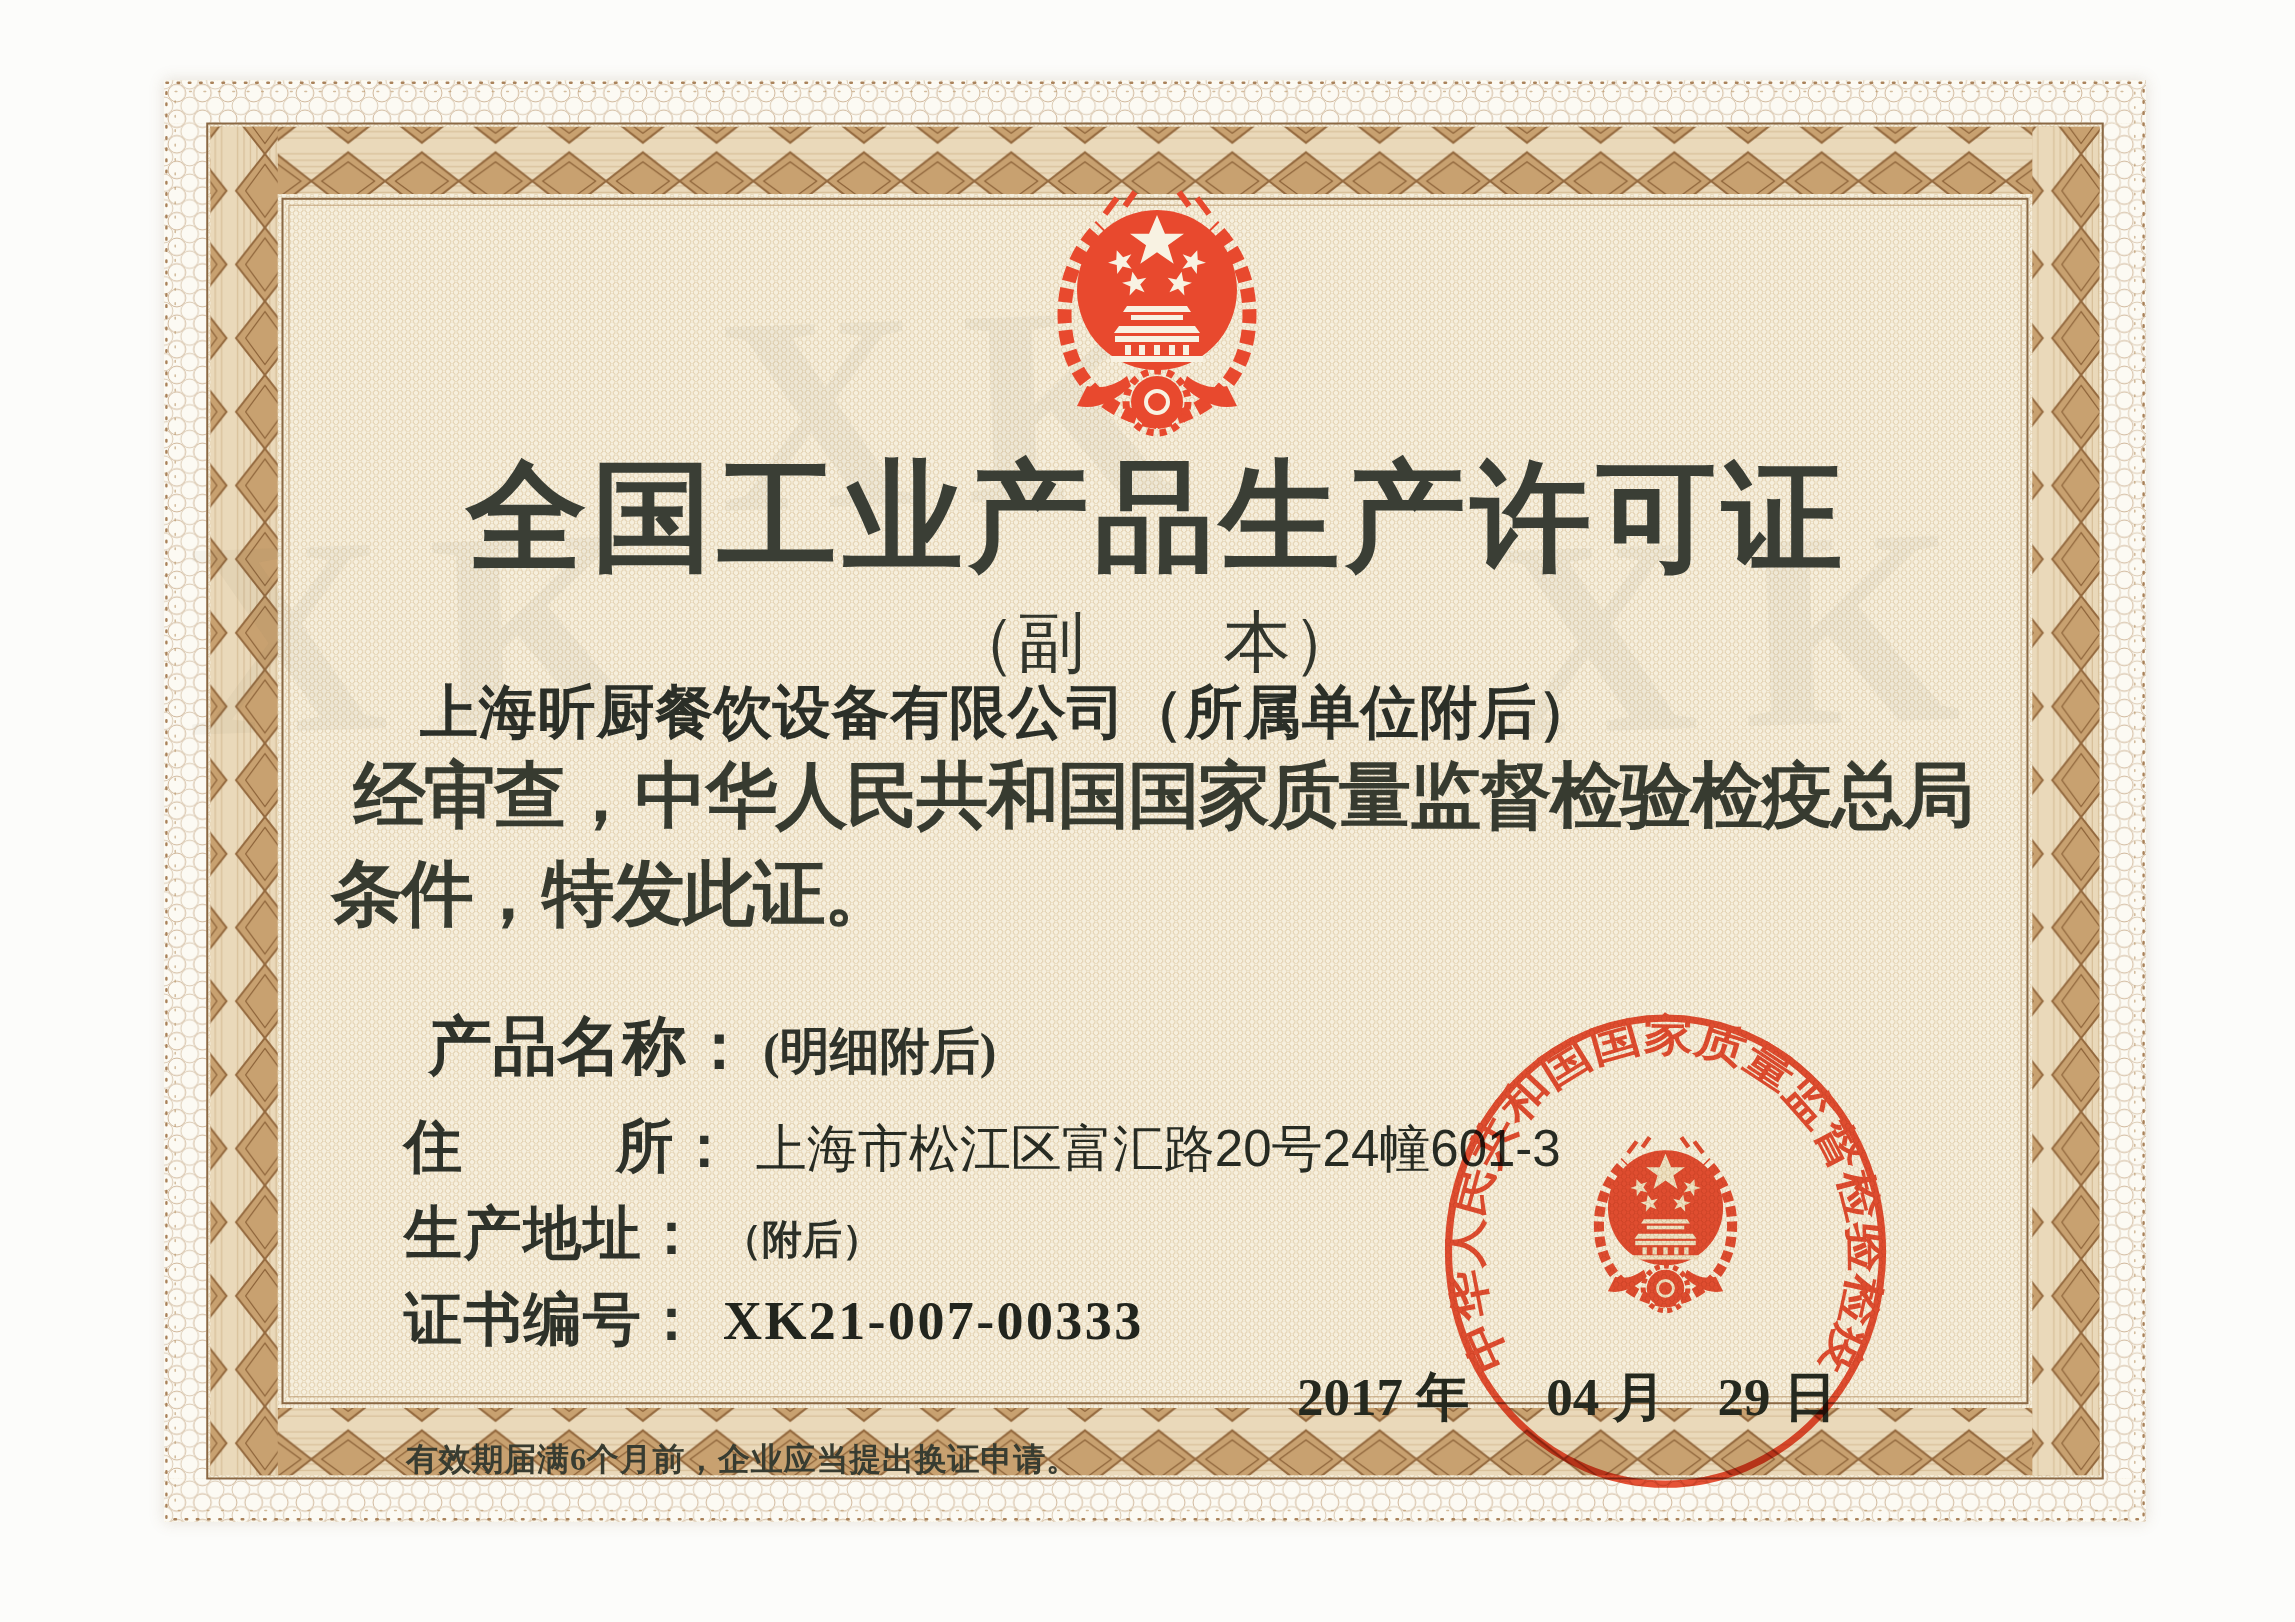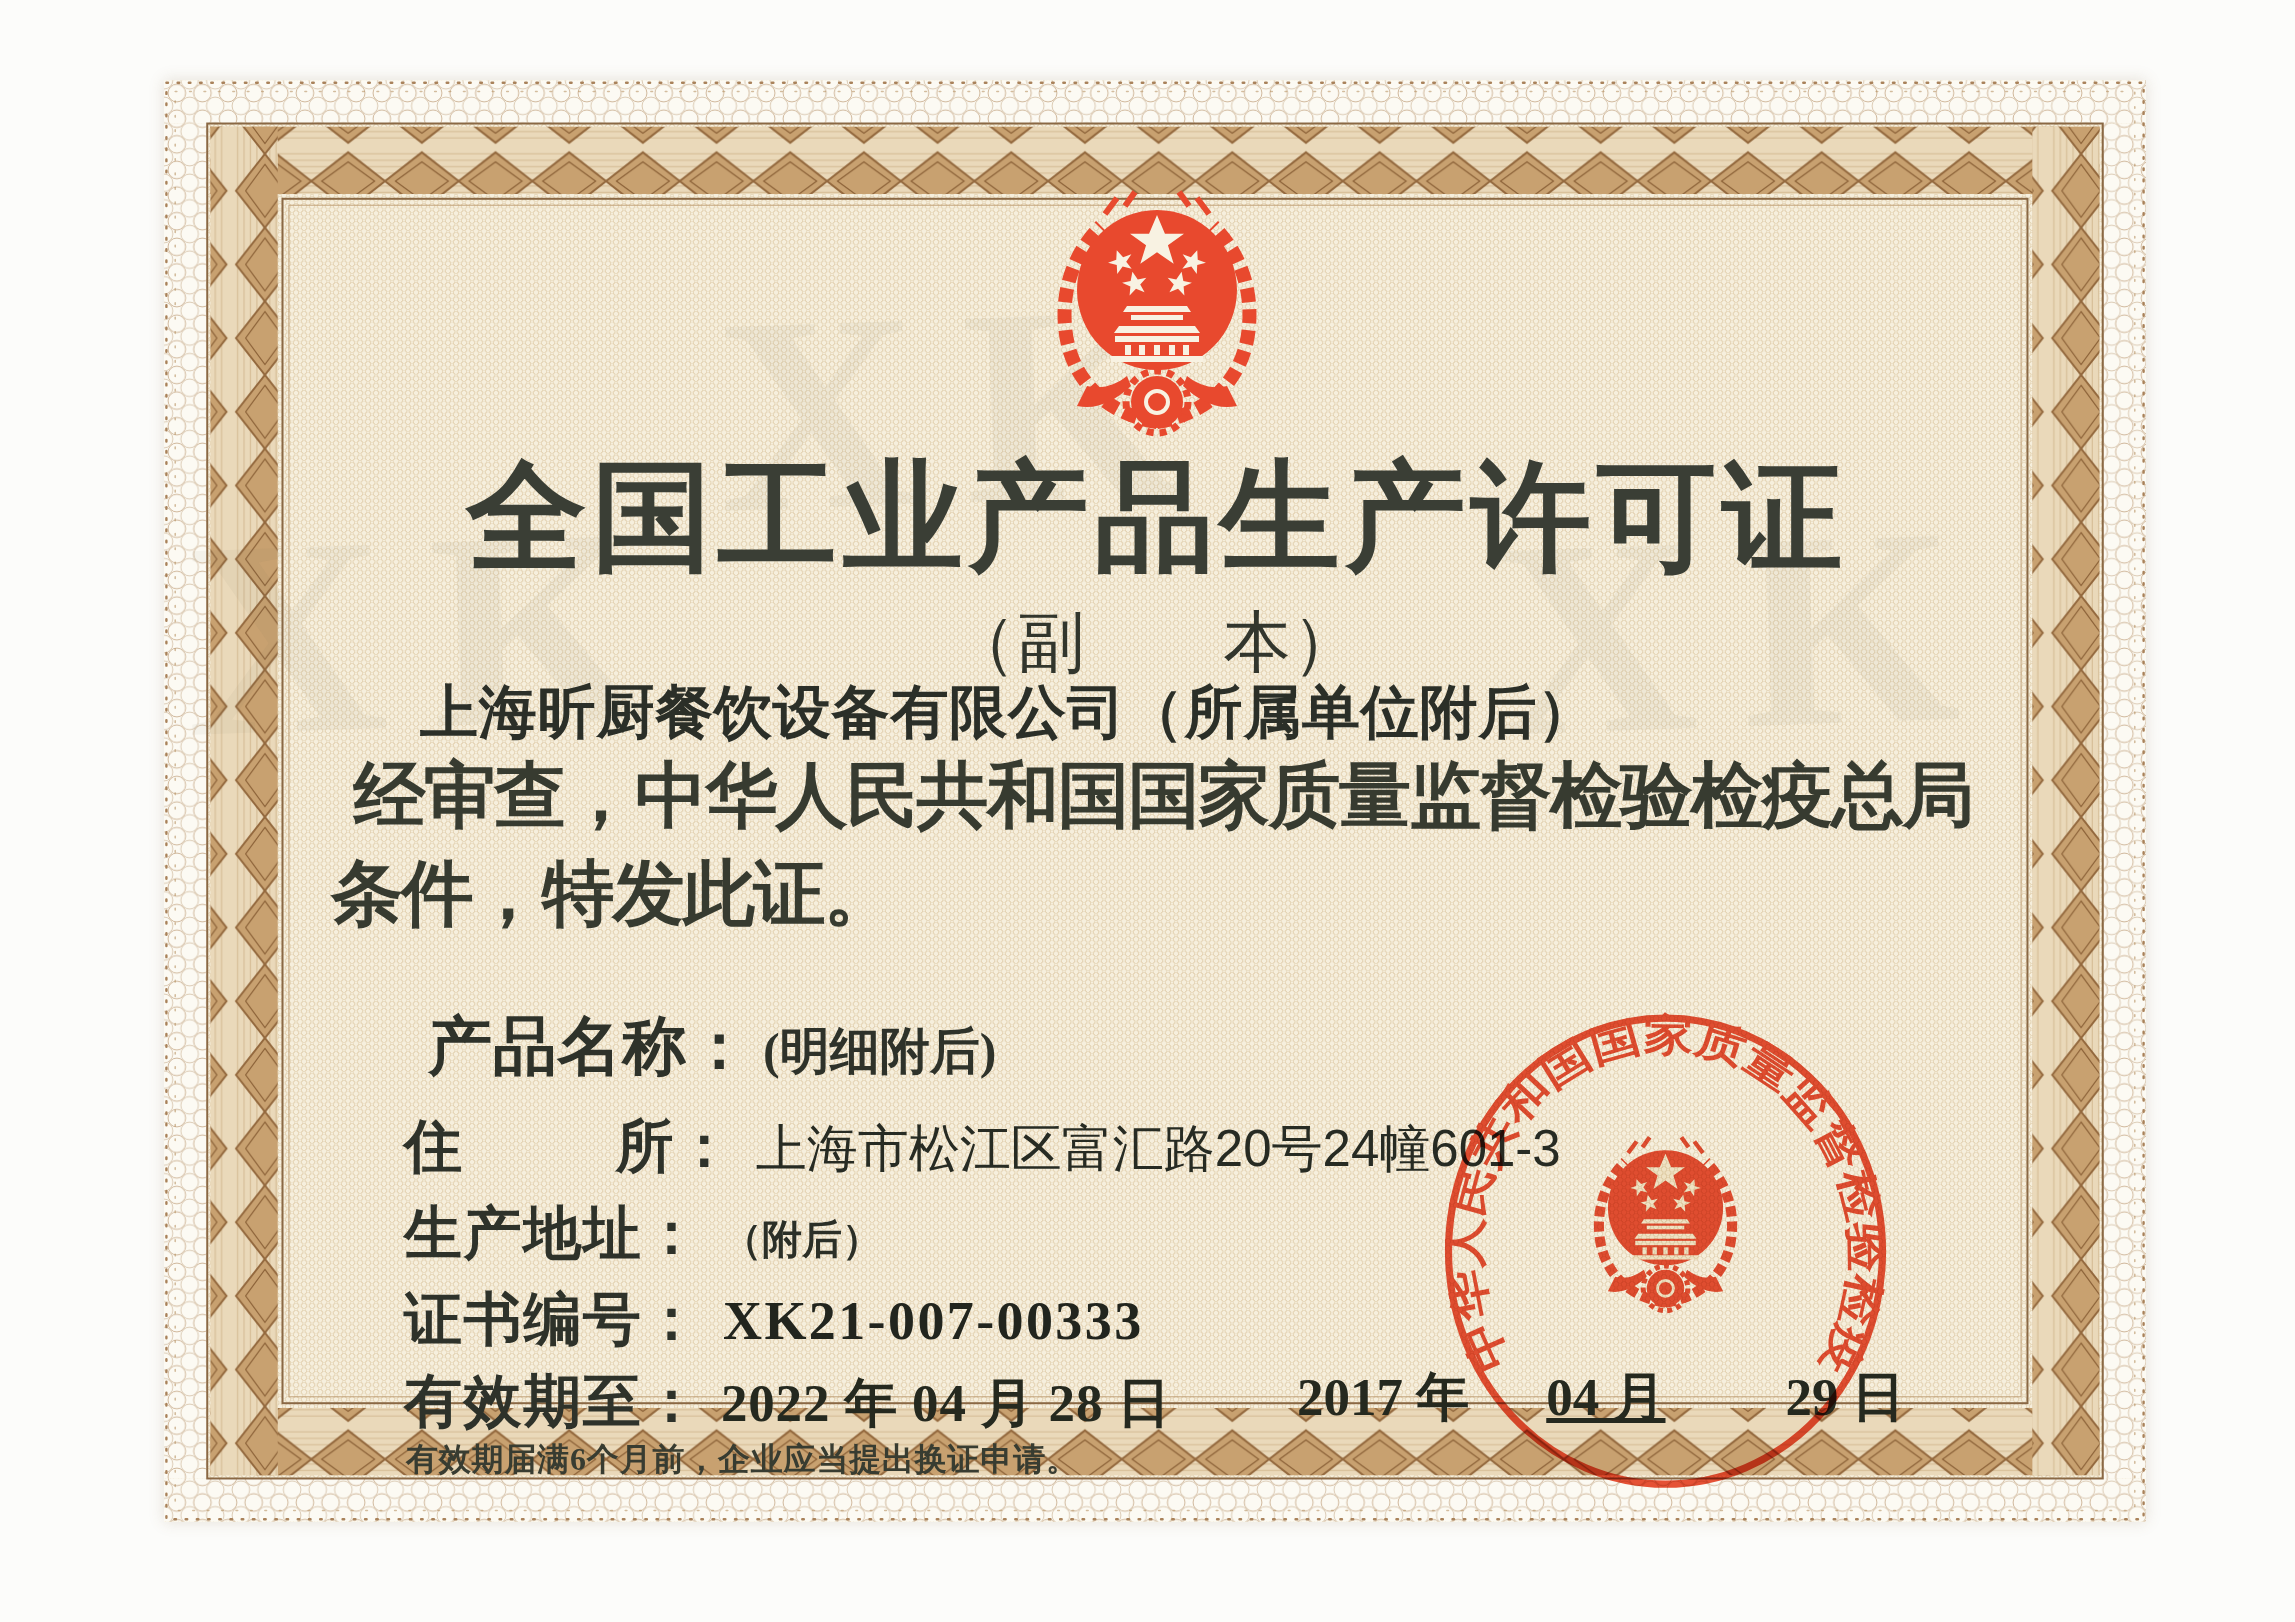--- a/index.html
+++ b/index.html
@@ -43,21 +43,21 @@
   .val-sans{font-size:51px;font-weight:500;color:#272b23;margin-left:21px;
     font-family:"Liberation Sans","DejaVu Sans",sans-serif;letter-spacing:0;}
   .val-serif{font-size:40px;font-weight:700;color:#2b2f27;margin-left:20px;}
   .val-code{font-size:54px;font-weight:600;color:#22251e;margin-left:21px;letter-spacing:2.4px;
     font-family:"Liberation Serif","DejaVu Serif",serif;}
   .val-date{font-size:53px;font-weight:600;color:#25291f;margin-left:19px;letter-spacing:0.8px;}
   .note{position:absolute;left:242px;top:1358px;font-size:32px;font-weight:600;color:#383c31;letter-spacing:0.8px;}
   .issue-date{position:absolute;left:1133px;top:1282px;font-size:53px;font-weight:600;
     color:#25291f;display:flex;align-items:baseline;z-index:3;}
   .issue-date .y{margin-right:77px;}
-  .issue-date .m{margin-right:120px;text-decoration:underline;}
+  .issue-date .m{margin-right:52px;}
   .seal{position:absolute;left:1273px;top:927px;width:457px;height:490px;z-index:5;
     mix-blend-mode:multiply;opacity:.96;color:#e74b2e;}
   .seal text{font-family:"Liberation Serif","DejaVu Serif",serif;font-weight:700;}
   .defs-holder{position:absolute;width:0;height:0;overflow:hidden;}
 </style>
 </head>
 <body>
 
 <svg class="defs-holder" aria-hidden="true">
   <defs>
@@ -174,24 +174,20 @@
     <div class="row row-site">
       <span class="row-label">生产地址：</span>
       <span class="val-serif">（附后）</span>
     </div>
 
     <div class="row row-cert">
       <span class="row-label">证书编号：</span>
       <span class="val-code">XK21-007-00333</span>
     </div>
 
-    <div class="row row-valid">
-      <span class="row-label">有效期至：</span>
-      <span class="val-date">2022 年 04 月 28 日</span>
-    </div>
 
     <div class="note">有效期届满6个月前，企业应当提出换证申请。</div>
 
     <div class="issue-date">
       <span class="y">2017 年</span>
       <span class="m">04 月</span>
       <span class="d">29 日</span>
     </div>
 
     <svg class="seal" viewBox="0 0 570 612">

